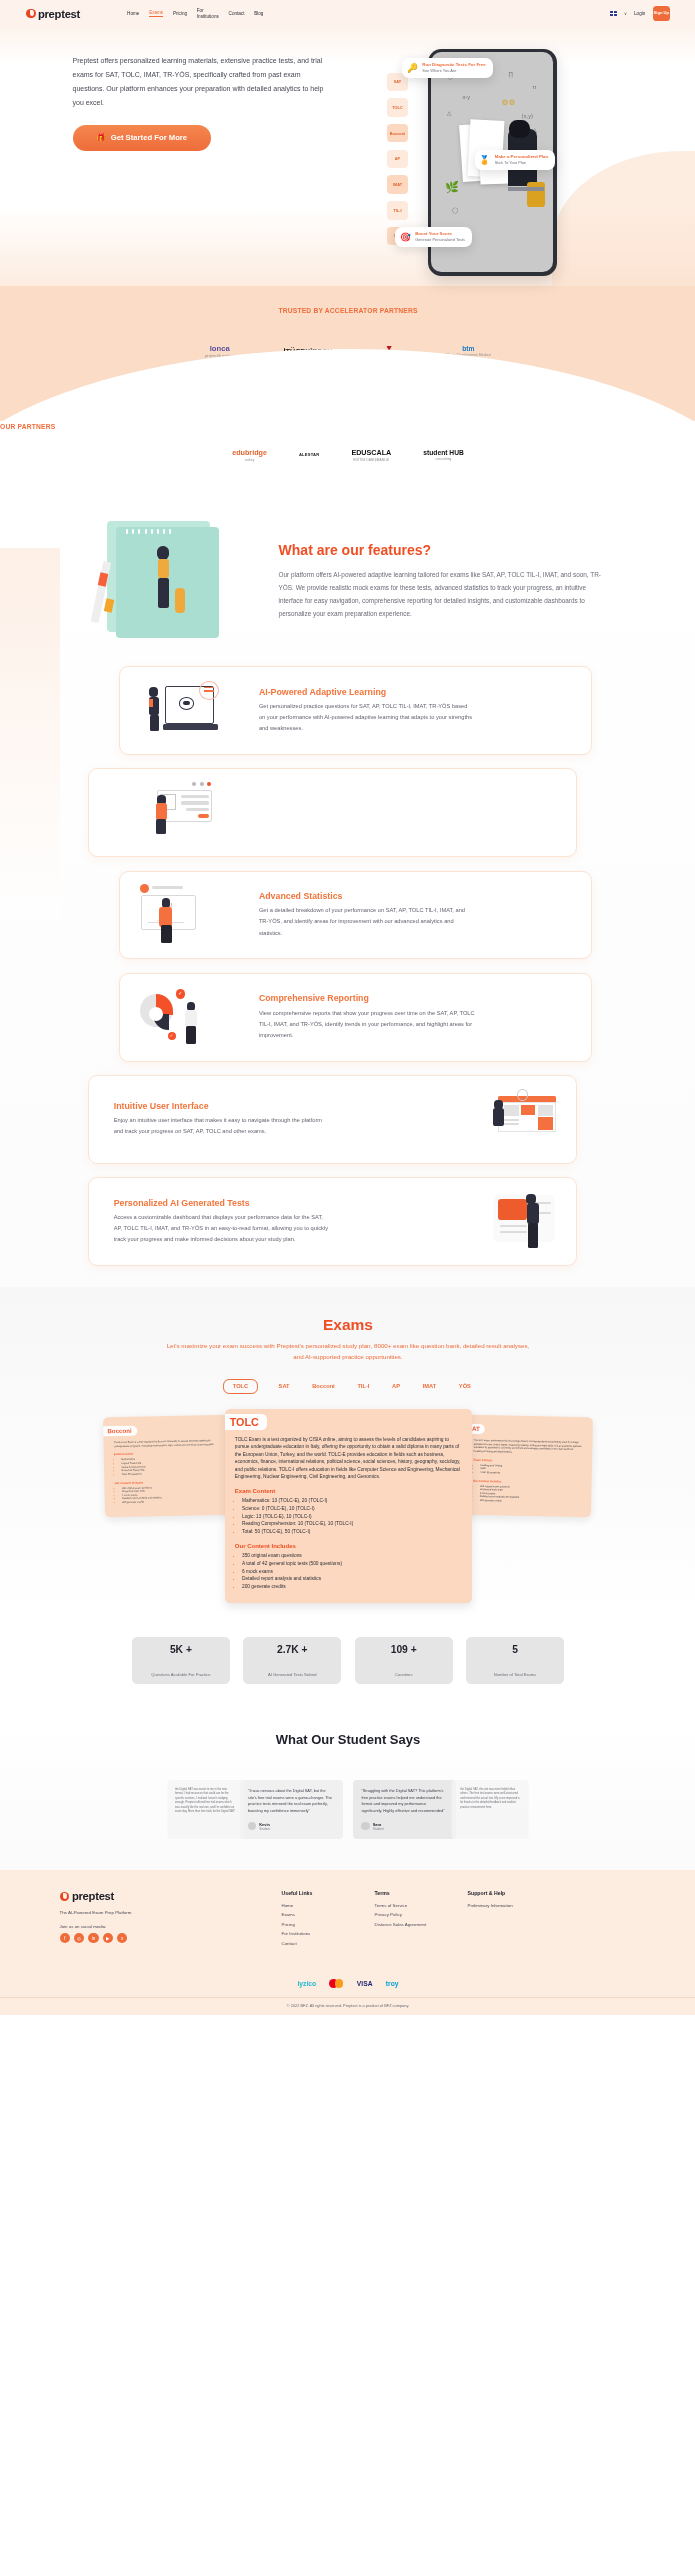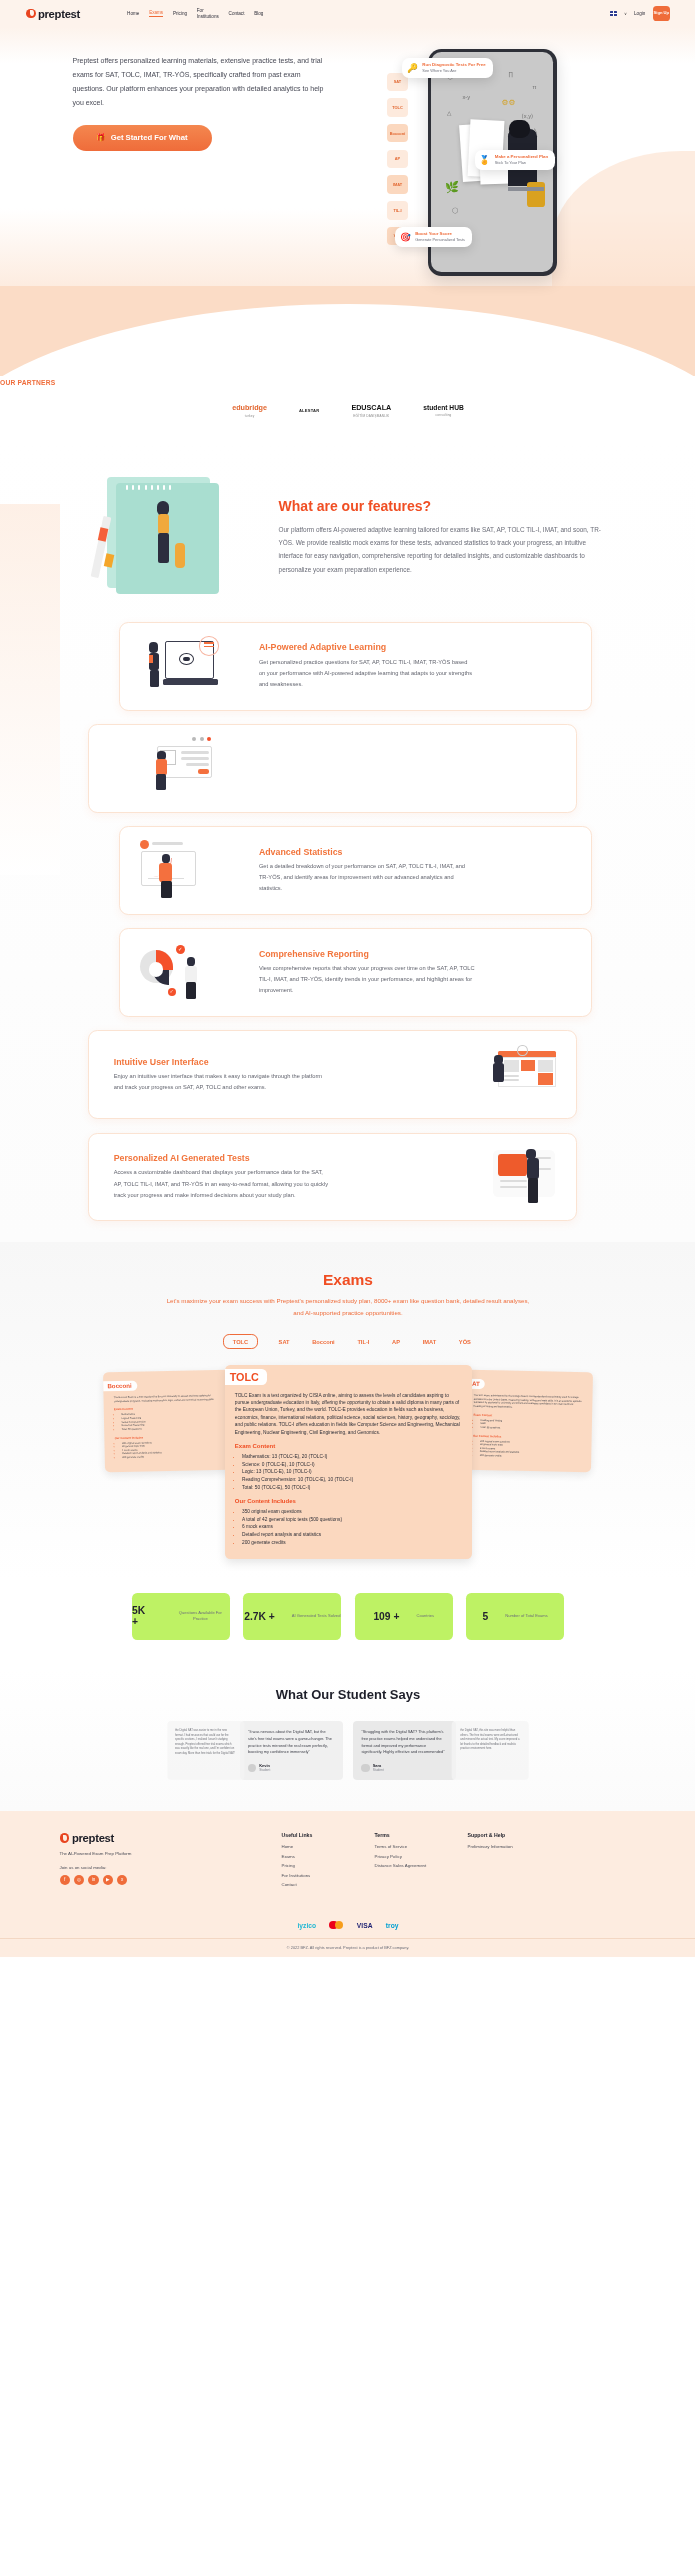--- a/index.html
+++ b/index.html
@@ -192,29 +192,29 @@
   .ecard-sub { font-size: 6px; font-weight:800; color:#f04e23; margin: 7.2px 0 3.6px; }
   .ecard.side .ecard-sub { font-size: 2.8px; margin: 4.1px 0 2.1px;}
   .ecard ul { margin-left: 7.2px; }
   .ecard li { font-size: 4.8px; line-height: 1.6; color:#2e2f38; }
   .ecard.side li { font-size: 2.4px; line-height: 1.5;}
   .ecard li::marker { color:#ef6c3a; }
 
   
   .stats { display:flex; justify-content:center; gap: 13.4px; padding: 13.4px 0 29px; background:#fff;}
   .stat {
-    background:#bef264; border-radius: 5.2px; width: 98px; height: 47px;
-    display:flex; flex-direction:row; align-items:center; justify-content:center; gap: 17px;
+    background:#e5e5e5; border-radius: 5.2px; width: 98px; height: 47px;
+    display:flex; flex-direction:column; align-items:center; justify-content:center; gap: 17px;
   }
   .stat-n { font-size: 10.3px; font-weight: 800; color:#23242e; }
   .stat-l { font-size: 4.1px; color:#6d6f79; text-align:center; line-height:1.4; max-width: 67px;}
 
   
   .testi-sec { background: linear-gradient(180deg,#ffffff,#fbfbfb); padding: 18.5px 0 31px; text-align:center; }
-  .testi-title { font-size: 13px; font-weight: 800; color:#1e1f2a; margin-bottom: 19px;}
+  .testi-title { font-size: 13px; font-weight: 800; color:#1e1f2a; margin-bottom: 33px;}
   .testi-row { display:flex; justify-content:center; align-items:stretch; gap: 0; }
   .tcard {
     background:#f5f5f5; border-radius: 4.1px; padding: 8.2px 8.2px; text-align:left;
   }
   .tcard.edge { width: 77px; opacity:.75; }
   .tcard.edge.l { transform: translateX(9.3px); }
   .tcard.edge.r { transform: translateX(-9.3px); }
   .tcard.mid { width: 103px; background:#f0f0f0; margin: 0 5.2px; }
   .tcard.main { width: 103px; background:#e9e9e9; margin: 0 5.2px; }
   .tq { font-size: 3.9px; line-height: 1.7; color:#3d3f49; }
@@ -278,21 +278,21 @@
       </div>
     </div>
   </div>
 
   <div class="hero">
     <div class="hero-inner">
       <div class="hero-left">
         <p class="hero-desc">Preptest offers personalized learning materials, extensive practice tests, and trial exams for SAT, TOLC, IMAT, TR-YÖS, specifically crafted from past exam questions. Our platform enhances your preparation with detailed analytics to help you excel.</p>
         <button class="cta">
           <span class="gift-ic">🎁</span>
-          <span>Get Started For What</span>
+          <span>Get Started For More</span>
         </button>
       </div>
       <div class="hero-right">
         <div class="exam-rail">
           <div class="exam-pill dim">SAT</div>
           <div class="exam-pill dim">TOLC</div>
           <div class="exam-pill">Bocconi</div>
           <div class="exam-pill dim">AP</div>
           <div class="exam-pill">IMAT</div>
           <div class="exam-pill dim">TIL-I</div>
@@ -344,20 +344,37 @@
             <div class="fc-t">Boost Your Score</div>
             <div class="fc-s">Generate Personalized Tests</div>
           </div>
         </div>
       </div>
     </div>
   </div>
 
   <div class="trusted">
     <div class="sec-kicker">TRUSTED BY ACCELERATOR PARTNERS</div>
+    <div class="logo-row">
+      <div class="pl">
+        <div class="pl-name" style="color:#5a4fa0">lonca</div>
+        <div class="pl-sub">girişimcilik merkezi</div>
+      </div>
+      <div class="pl">
+        <div class="pl-name" style="color:#1a1a1a;font-size:7.2px">İTÜÇEKİRDEK</div>
+      </div>
+      <div class="pl">
+        <div style="font-size:8.8px;color:#b51b1b">▼</div>
+        <div class="pl-sub" style="font-weight:700;color:#333">TÜBİTAK</div>
+      </div>
+      <div class="pl">
+        <div class="pl-name" style="color:#1b78c2;font-size:6.7px">btm</div>
+        <div class="pl-sub">Bilişim Ticarileştirme Merkezi</div>
+      </div>
+    </div>
     <div class="curve"></div>
   </div>
 
   <div class="ourpartners">
     <div class="sec-kicker">OUR PARTNERS</div>
     <div class="logo-row2">
       <div class="pl">
         <div class="pl-name" style="color:#e2662f;font-size:7.2px">edubridge</div>
         <div class="pl-sub">turkey</div>
       </div>

